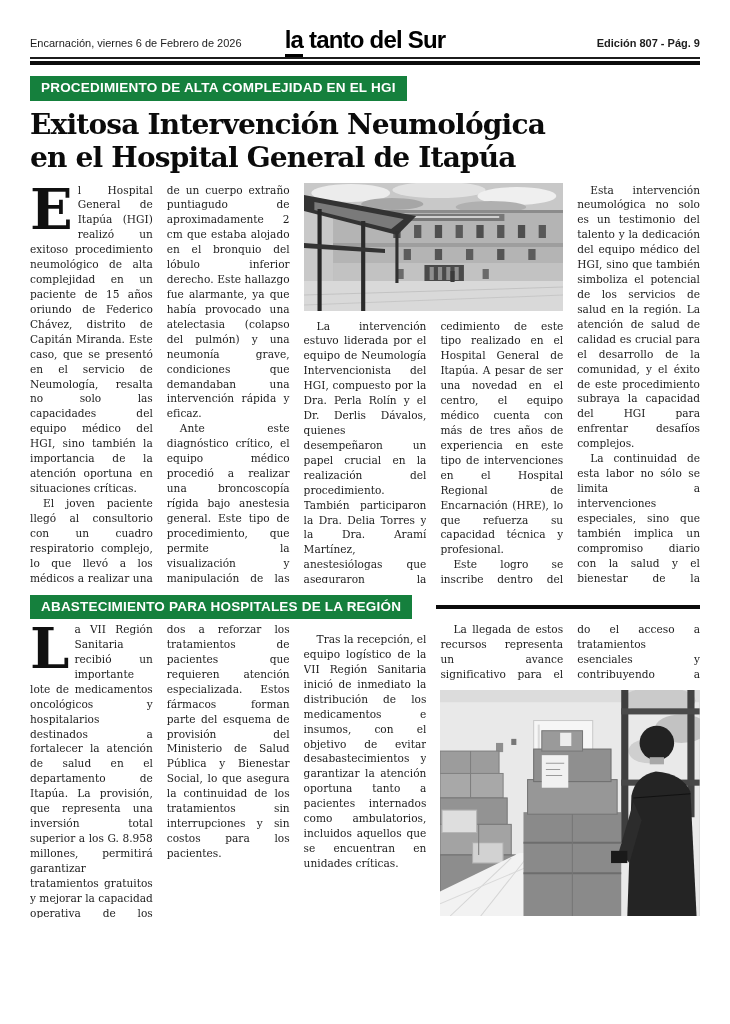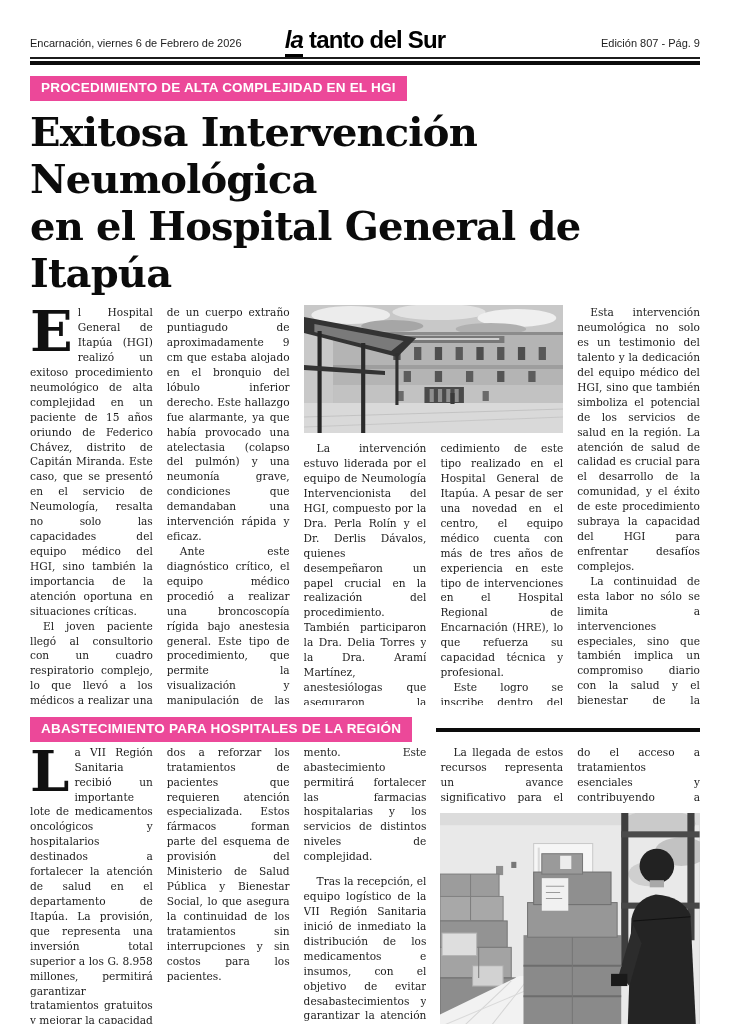--- a/index.html
+++ b/index.html
@@ -5,30 +5,30 @@
   html,body{margin:0;padding:0;}
   body{
     width:730px;height:1024px;background:#ffffff;overflow:hidden;
     font-family:"Liberation Sans", sans-serif;color:#111;
     -webkit-font-smoothing:antialiased;
   }
   .page{box-sizing:border-box;width:730px;height:1024px;padding:28px 30px 0;}
   
   .hdr{display:grid;grid-template-columns:1fr auto 1fr;align-items:end;}
   .hdr-date{font-size:11px;color:#1d1d1d;padding-bottom:3px;justify-self:start;}
-  .hdr-edition{font-size:11px;color:#1d1d1d;padding-bottom:3px;justify-self:end;}
+  .hdr-edition{font-size:11px;color:#1d1d1d;padding-bottom:3px;justify-self:end;font-weight:bold;}
   .masthead{font-size:24px;font-weight:bold;letter-spacing:-0.8px;color:#000;line-height:1;justify-self:center;white-space:nowrap;}
-  .masthead .first{border-bottom:3px solid #000;padding-bottom:1px;font-style:italic;}
+  .masthead .first{border-bottom:3px solid #000;padding-bottom:1px;}
   .rule-thin{height:2px;background:#1c1c1c;margin-top:5px;}
   .rule-thick{height:4px;background:#0c0c0c;margin-top:2px;}
   
-  .kicker{display:inline-block;background:#ec4899;color:#fff;font-weight:bold;
+  .kicker{display:inline-block;background:#15803d;color:#fff;font-weight:bold;
     font-size:13.5px;line-height:1;padding:5px 11px 6px;letter-spacing:0.2px;}
   .kicker1{margin-top:11px;}
-  .headline{font-family:"DejaVu Serif", serif;font-weight:700;font-size:40px;
+  .headline{font-family:"DejaVu Serif", serif;font-weight:700;font-size:28px;
     line-height:1.18;letter-spacing:-0.8px;color:#0b0b0b;margin:7px 0 9px;}
   .kicker-row{display:flex;align-items:center;gap:24px;margin-top:12px;}
   .kicker-rule{flex:1;height:4px;background:#0c0c0c;}
   
   .cols{display:grid;grid-template-columns:repeat(5,1fr);column-gap:14px;}
   .a1-cols{height:400px;overflow:hidden;margin-top:3px;}
   .a2-cols{height:296px;overflow:hidden;margin-top:3px;}
   .col{overflow:hidden;font-family:"DejaVu Serif", serif;font-size:10.6px;
     line-height:1.41;text-align:justify;color:#1c1c1c;hyphens:auto;}
   .para{margin:0;}
@@ -61,21 +61,21 @@
   
   <div class="kicker kicker1">PROCEDIMIENTO DE ALTA COMPLEJIDAD EN EL HGI</div>
   <h1 class="headline">Exitosa Intervención Neumológica<br>en el Hospital General de Itapúa</h1>
 
   <div class="cols a1-cols">
     <div class="col">
         <p class="para"><span class="dropcap">E</span>l Hospital General de Itapúa (HGI) realizó un exitoso procedimiento neumológico de alta complejidad en un paciente de 15 años oriundo de Federico Chávez, distrito de Capitán Miranda. Este caso, que se presentó en el servicio de Neumología, resalta no solo las capacidades del equipo médico del HGI, sino también la importancia de la atención oportuna en situaciones críticas.</p>
         <p class="para indent">El joven paciente llegó al consultorio con un cuadro respiratorio complejo, lo que llevó a los médicos a realizar una serie de estudios exhaustivos. Entre estos se incluyeron tomografía computarizada y broncoscopia flexible diagnóstica, herramientas que permitieron tener un diagnóstico preciso y efectivo.</p>
       </div>
     <div class="col">
-        <p class="para">de un cuerpo extraño puntiagudo de aproximadamente 9 cm que estaba alojado en el bronquio del lóbulo inferior derecho. Este hallazgo fue alarmante, ya que había provocado una atelectasia (colapso del pulmón) y una neumonía grave, condiciones que demandaban una intervención rápida y eficaz.</p>
+        <p class="para">de un cuerpo extraño puntiagudo de aproximadamente 2 cm que estaba alojado en el bronquio del lóbulo inferior derecho. Este hallazgo fue alarmante, ya que había provocado una atelectasia (colapso del pulmón) y una neumonía grave, condiciones que demandaban una intervención rápida y eficaz.</p>
         <p class="para indent">Ante este diagnóstico crítico, el equipo médico procedió a realizar una broncoscopía rígida bajo anestesia general. Este tipo de procedimiento, que permite la visualización y manipulación de las vías respiratorias, fue ejecutado con excelencia y logró la extracción exitosa del cuerpo extraño mediante pinza óptica. Lo más destacado de esta intervención fue que se llevó a cabo sin complicaciones, y el paciente mostró una evolución favorable tras el procedimiento.</p>
       </div>
     <div class="colpair">
       <svg class="photo photo1" viewBox="0 0 250 128" preserveAspectRatio="none" role="img">
         <rect width="250" height="128" fill="#c8c8c8"></rect>
         <ellipse cx="45" cy="10" rx="38" ry="9" fill="#ececec"></ellipse>
         <ellipse cx="130" cy="7" rx="45" ry="8" fill="#e2e2e2"></ellipse>
         <ellipse cx="205" cy="13" rx="38" ry="9" fill="#efefef"></ellipse>
         <ellipse cx="85" cy="21" rx="30" ry="6" fill="#a6a6a6"></ellipse>
         <ellipse cx="180" cy="24" rx="34" ry="6" fill="#b0b0b0"></ellipse>
@@ -145,21 +145,20 @@
   </div>
 
   <div class="cols a2-cols">
     <div class="col">
         <p class="para"><span class="dropcap">L</span>a VII Región Sanitaria recibió un importante lote de medicamentos oncológicos y hospitalarios destinados a fortalecer la atención de salud en el departamento de Itapúa. La provisión, que representa una inversión total superior a los G. 8.958 millones, permitirá garantizar tratamientos gratuitos y mejorar la capacidad operativa de los servicios de salud.</p>
       </div>
     <div class="col">
         <p class="para">dos a reforzar los tratamientos de pacientes que requieren atención especializada. Estos fármacos forman parte del esquema de provisión del Ministerio de Salud Pública y Bienestar Social, lo que asegura la continuidad de los tratamientos sin interrupciones y sin costos para los pacientes.</p>
       </div>
     <div class="col">
-        <p class="para">mento. Este abastecimiento permitirá fortalecer las farmacias hospitalarias y los servicios de distintos niveles de complejidad.</p>
         <p class="para indent gap">Tras la recepción, el equipo logístico de la VII Región Sanitaria inició de inmediato la distribución de los medicamentos e insumos, con el objetivo de evitar desabastecimientos y garantizar la atención oportuna tanto a pacientes internados como ambulatorios, incluidos aquellos que se encuentran en unidades críticas.</p>
       </div>
     <div class="colpair">
       <div class="pair-cols pair-top">
         <div class="col">
             <p class="para indent">La llegada de estos recursos representa un avance significativo para el sistema de salud de Itapúa, mejoran-</p>
           </div>
         <div class="col">
             <p class="para">do el acceso a tratamientos esenciales y contribuyendo a elevar la calidad de atención médica en toda la región.</p>
           </div>

